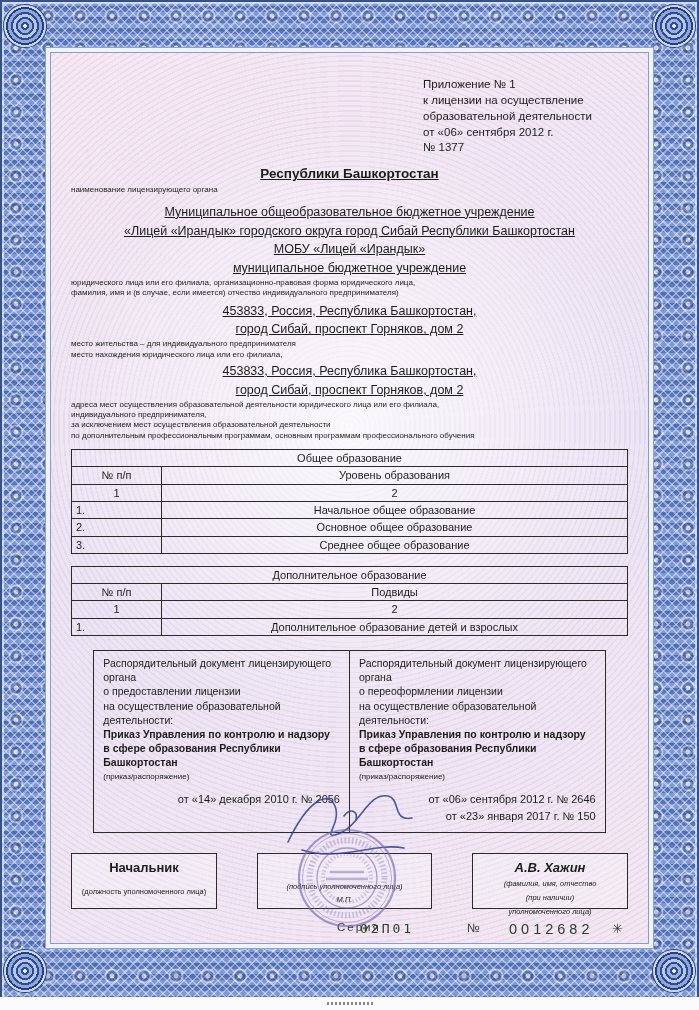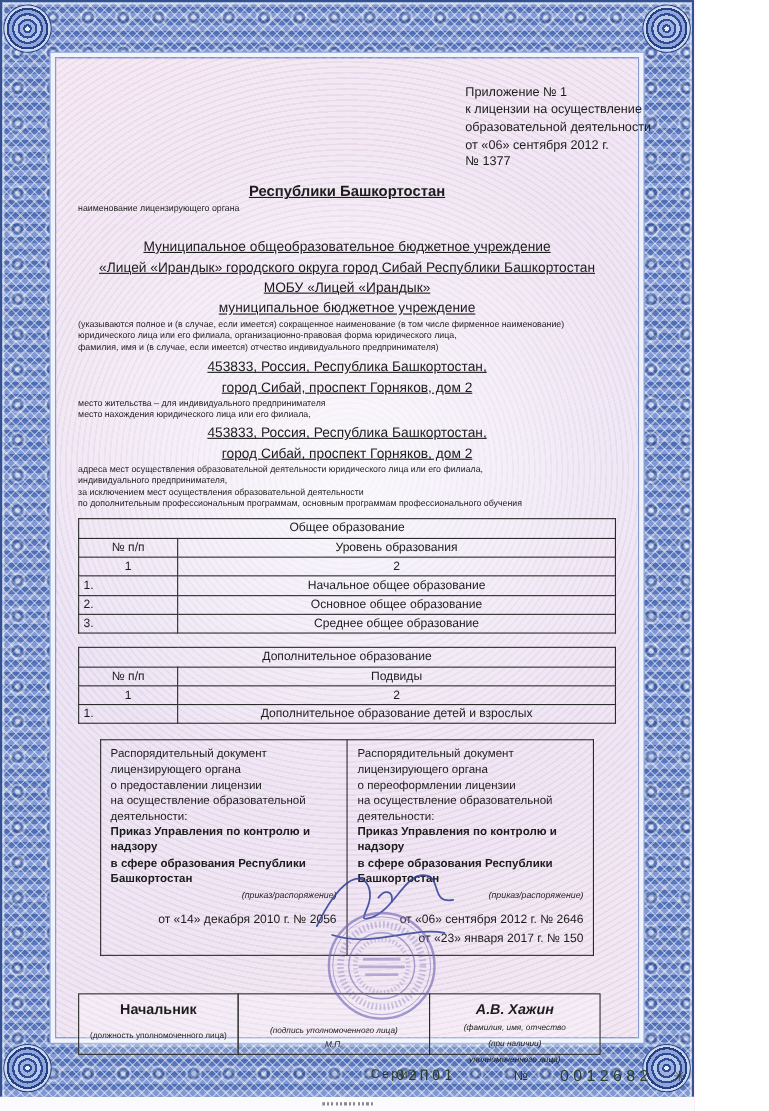--- a/index.html
+++ b/index.html
@@ -1,19 +1,19 @@
 <!DOCTYPE html>
 <html><head>
 <meta charset="utf-8">
 <style>
   * { box-sizing: border-box; margin: 0; padding: 0; }
   html,body { width: 699px; height: 1010px; }
   body { font-family: "Liberation Sans", sans-serif; color: #1c1c1c; background:#ffffff; }
 
-  .page { position: relative; width: 631px; height: 1010px; overflow: hidden; background:#ec4899;padding-left:40px; }
+  .page { position: relative; width: 699px; height: 1010px; overflow: hidden; background:#ec4899;padding-left:40px; }
 
   
   .frame { position: absolute; inset: 0;
     background:
       radial-gradient(circle at 16px 16px, rgba(255,255,255,0.55) 0 2px, rgba(40,70,140,0.45) 3px 5px, rgba(255,255,255,0.40) 6px 7px, rgba(0,0,0,0) 8px),
       repeating-linear-gradient(45deg, rgba(255,255,255,0.40) 0 1.5px, rgba(0,0,0,0) 1.5px 6px),
       repeating-linear-gradient(-45deg, rgba(255,255,255,0.40) 0 1.5px, rgba(0,0,0,0) 1.5px 6px),
       repeating-linear-gradient(0deg, #4d6db4 0 3px, #8099d5 3px 8px, #5a77bd 8px 11px);
     background-size: 32px 32px, auto, auto, auto;
     box-shadow: inset 0 0 0 2px #33508f, inset 0 0 0 4px rgba(255,255,255,0.55);
@@ -40,39 +40,39 @@
   .content { position: absolute; inset: 0; padding: 24px 20px 0; }
 
   .u { text-decoration: underline; }
   .tiny { font-size: 8px; line-height: 1.3; color: #232323; }
 
   .appendix { margin-left: 352px; width: 206px; font-size: 11.5px; line-height: 1.38; }
 
   .auth-title { font-size: 13.5px; font-weight: bold; text-align: center; line-height: 1.5; }
   .auth-block { margin-top: 8px; }
 
-  .org-block { margin-top: 20px; }
+  .org-block { margin-top: 8px; }
   .org-line { font-size: 12.5px; text-align: center; line-height: 1.5; }
 
   .addr-block1 { margin-top: 3px; }
   .addr-block2 { margin-top: 2px; }
 
   table.tbl { width: 100%; border-collapse: collapse; font-size: 11px; margin-top: 8px; }
   table.tbl2 { margin-top: 12px; }
   .tbl td { border: 1px solid #2b2b2b; text-align: center; padding: 1px 4px; line-height: 1.3; }
   .tbl td.c1 { width: 90px; }
   .tbl td.leftal { text-align: left; }
 
   table.orders { width: 92%; margin: 14px auto 0; border-collapse: collapse; font-size: 10.5px; }
   .orders td { border: 1px solid #2b2b2b; width: 50%; padding: 5px 9px 8px; vertical-align: top; line-height: 1.35; }
   .orders .bold { font-weight: bold; }
-  .orders .cap { font-size: 8px; text-align: right; margin-top: 3px; font-style: italic; }
+  .orders .cap { font-size: 8px; text-align: left; margin-top: 3px; }
   .orders .date { text-align: right; margin-top: 9px; font-size: 11px; }
 
-  .sig-row { display: flex; justify-content: flex-start; margin-top: 34px; }
+  .sig-row { display: flex; justify-content: space-between; margin-top: 20px; }
   .sig-box { border: 1px solid #2b2b2b; height: 56px; padding-top: 4px; text-align: center; background: rgba(255,255,255,0.25); }
   .sig-box + .sig-box { margin-left: -1px; font-style: italic; }
   .sig-pos { width: 146px; }
   .sig-sign { width: 175px; display: flex; flex-direction: column; justify-content: flex-end; padding-bottom: 3px; }
   .sig-name { width: 156px; }
   .sig-title { font-size: 13px; font-weight: bold; margin-top: 2px; }
   .sig-cap { font-size: 7.5px; line-height: 1.35; }
   .sig-pos .sig-cap { margin-top: 12px; }
   .sig-sign .sign-cap { margin-bottom: 3px; }
   .sig-name .sig-cap { margin-top: 4px; }
@@ -115,21 +115,20 @@
       <div class="auth-block">
         <div class="auth-title u">Республики Башкортостан</div>
         <div class="tiny">наименование лицензирующего органа</div>
       </div>
 
       <div class="org-block">
         <div class="org-line u">Муниципальное общеобразовательное бюджетное учреждение</div>
         <div class="org-line u">«Лицей «Ирандык» городского округа город Сибай Республики Башкортостан</div>
         <div class="org-line u">МОБУ «Лицей «Ирандык»</div>
         <div class="org-line u">муниципальное бюджетное учреждение</div>
-        <div class="tiny">(указываются полное и (в случае, если имеется) сокращенное наименование (в том числе фирменное наименование)</div>
         <div class="tiny">юридического лица  или его филиала, организационно-правовая форма юридического лица,</div>
         <div class="tiny">фамилия, имя и (в случае, если имеется) отчество индивидуального предпринимателя)</div>
       </div>
 
       <div class="addr-block1">
         <div class="org-line u">453833, Россия, Республика Башкортостан,</div>
         <div class="org-line u">город Сибай, проспект Горняков, дом 2</div>
         <div class="tiny">место жительства – для индивидуального предпринимателя</div>
         <div class="tiny">место нахождения юридического лица или его филиала,</div>
       </div>

